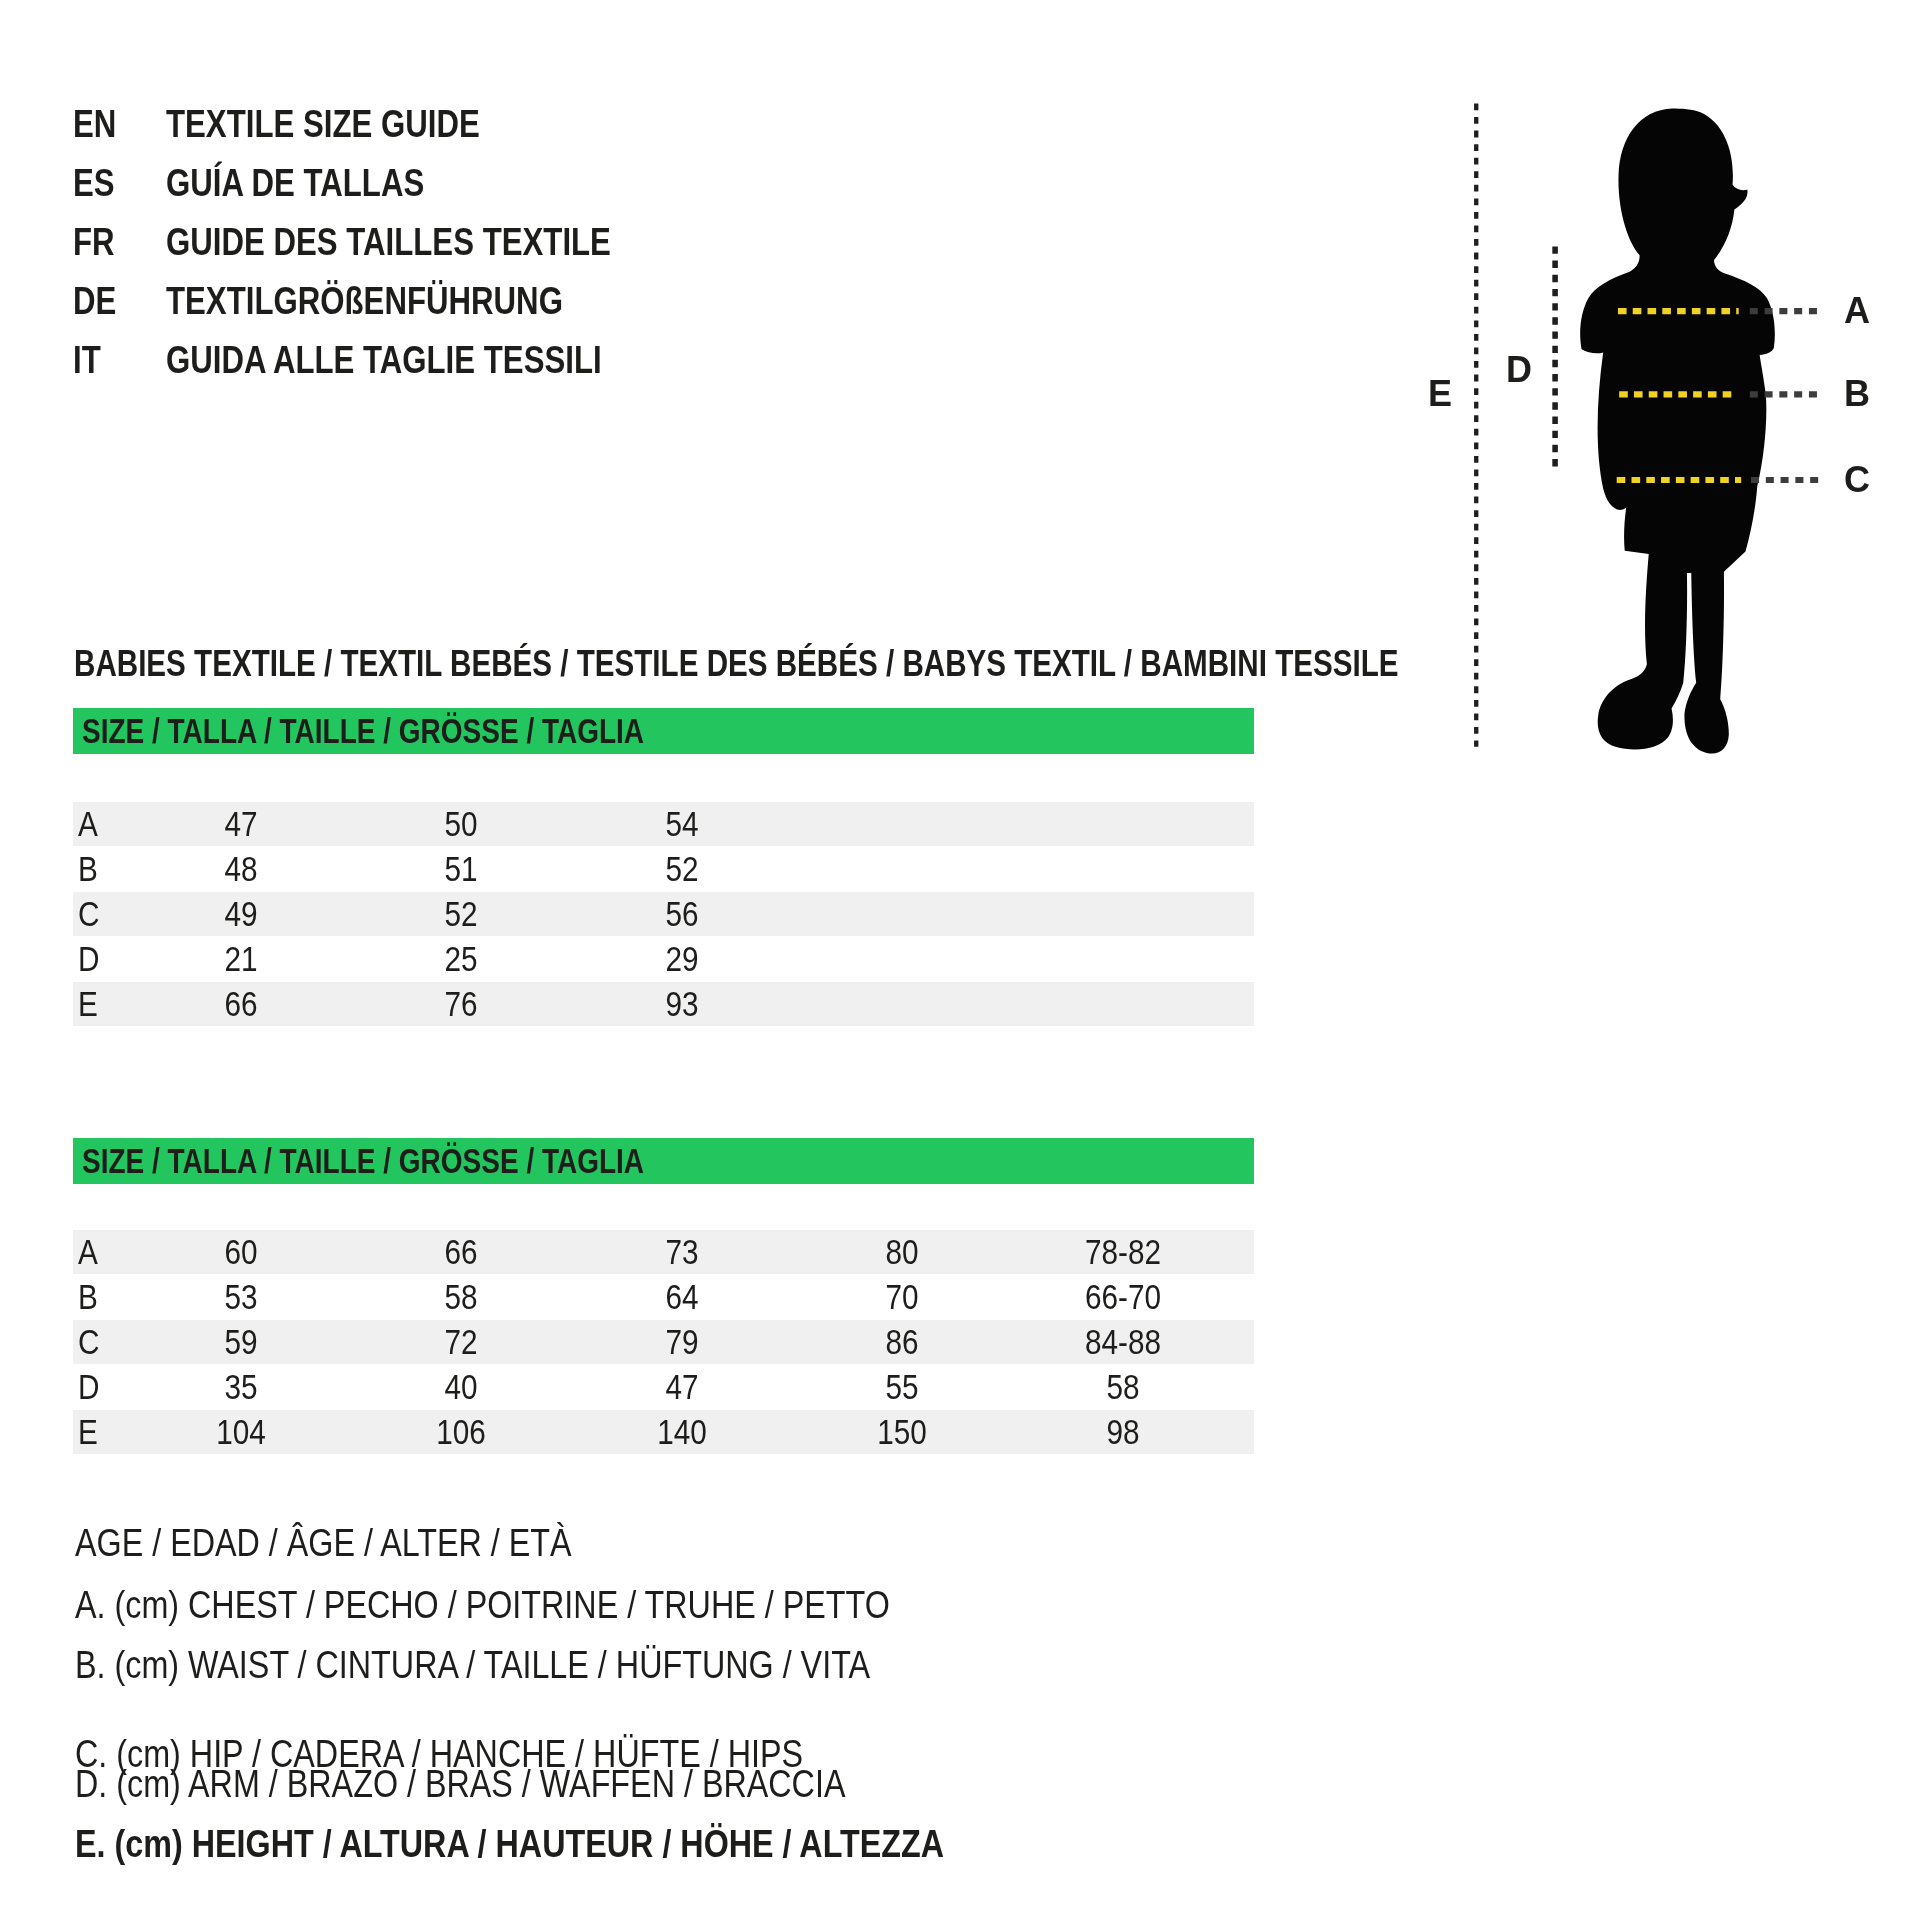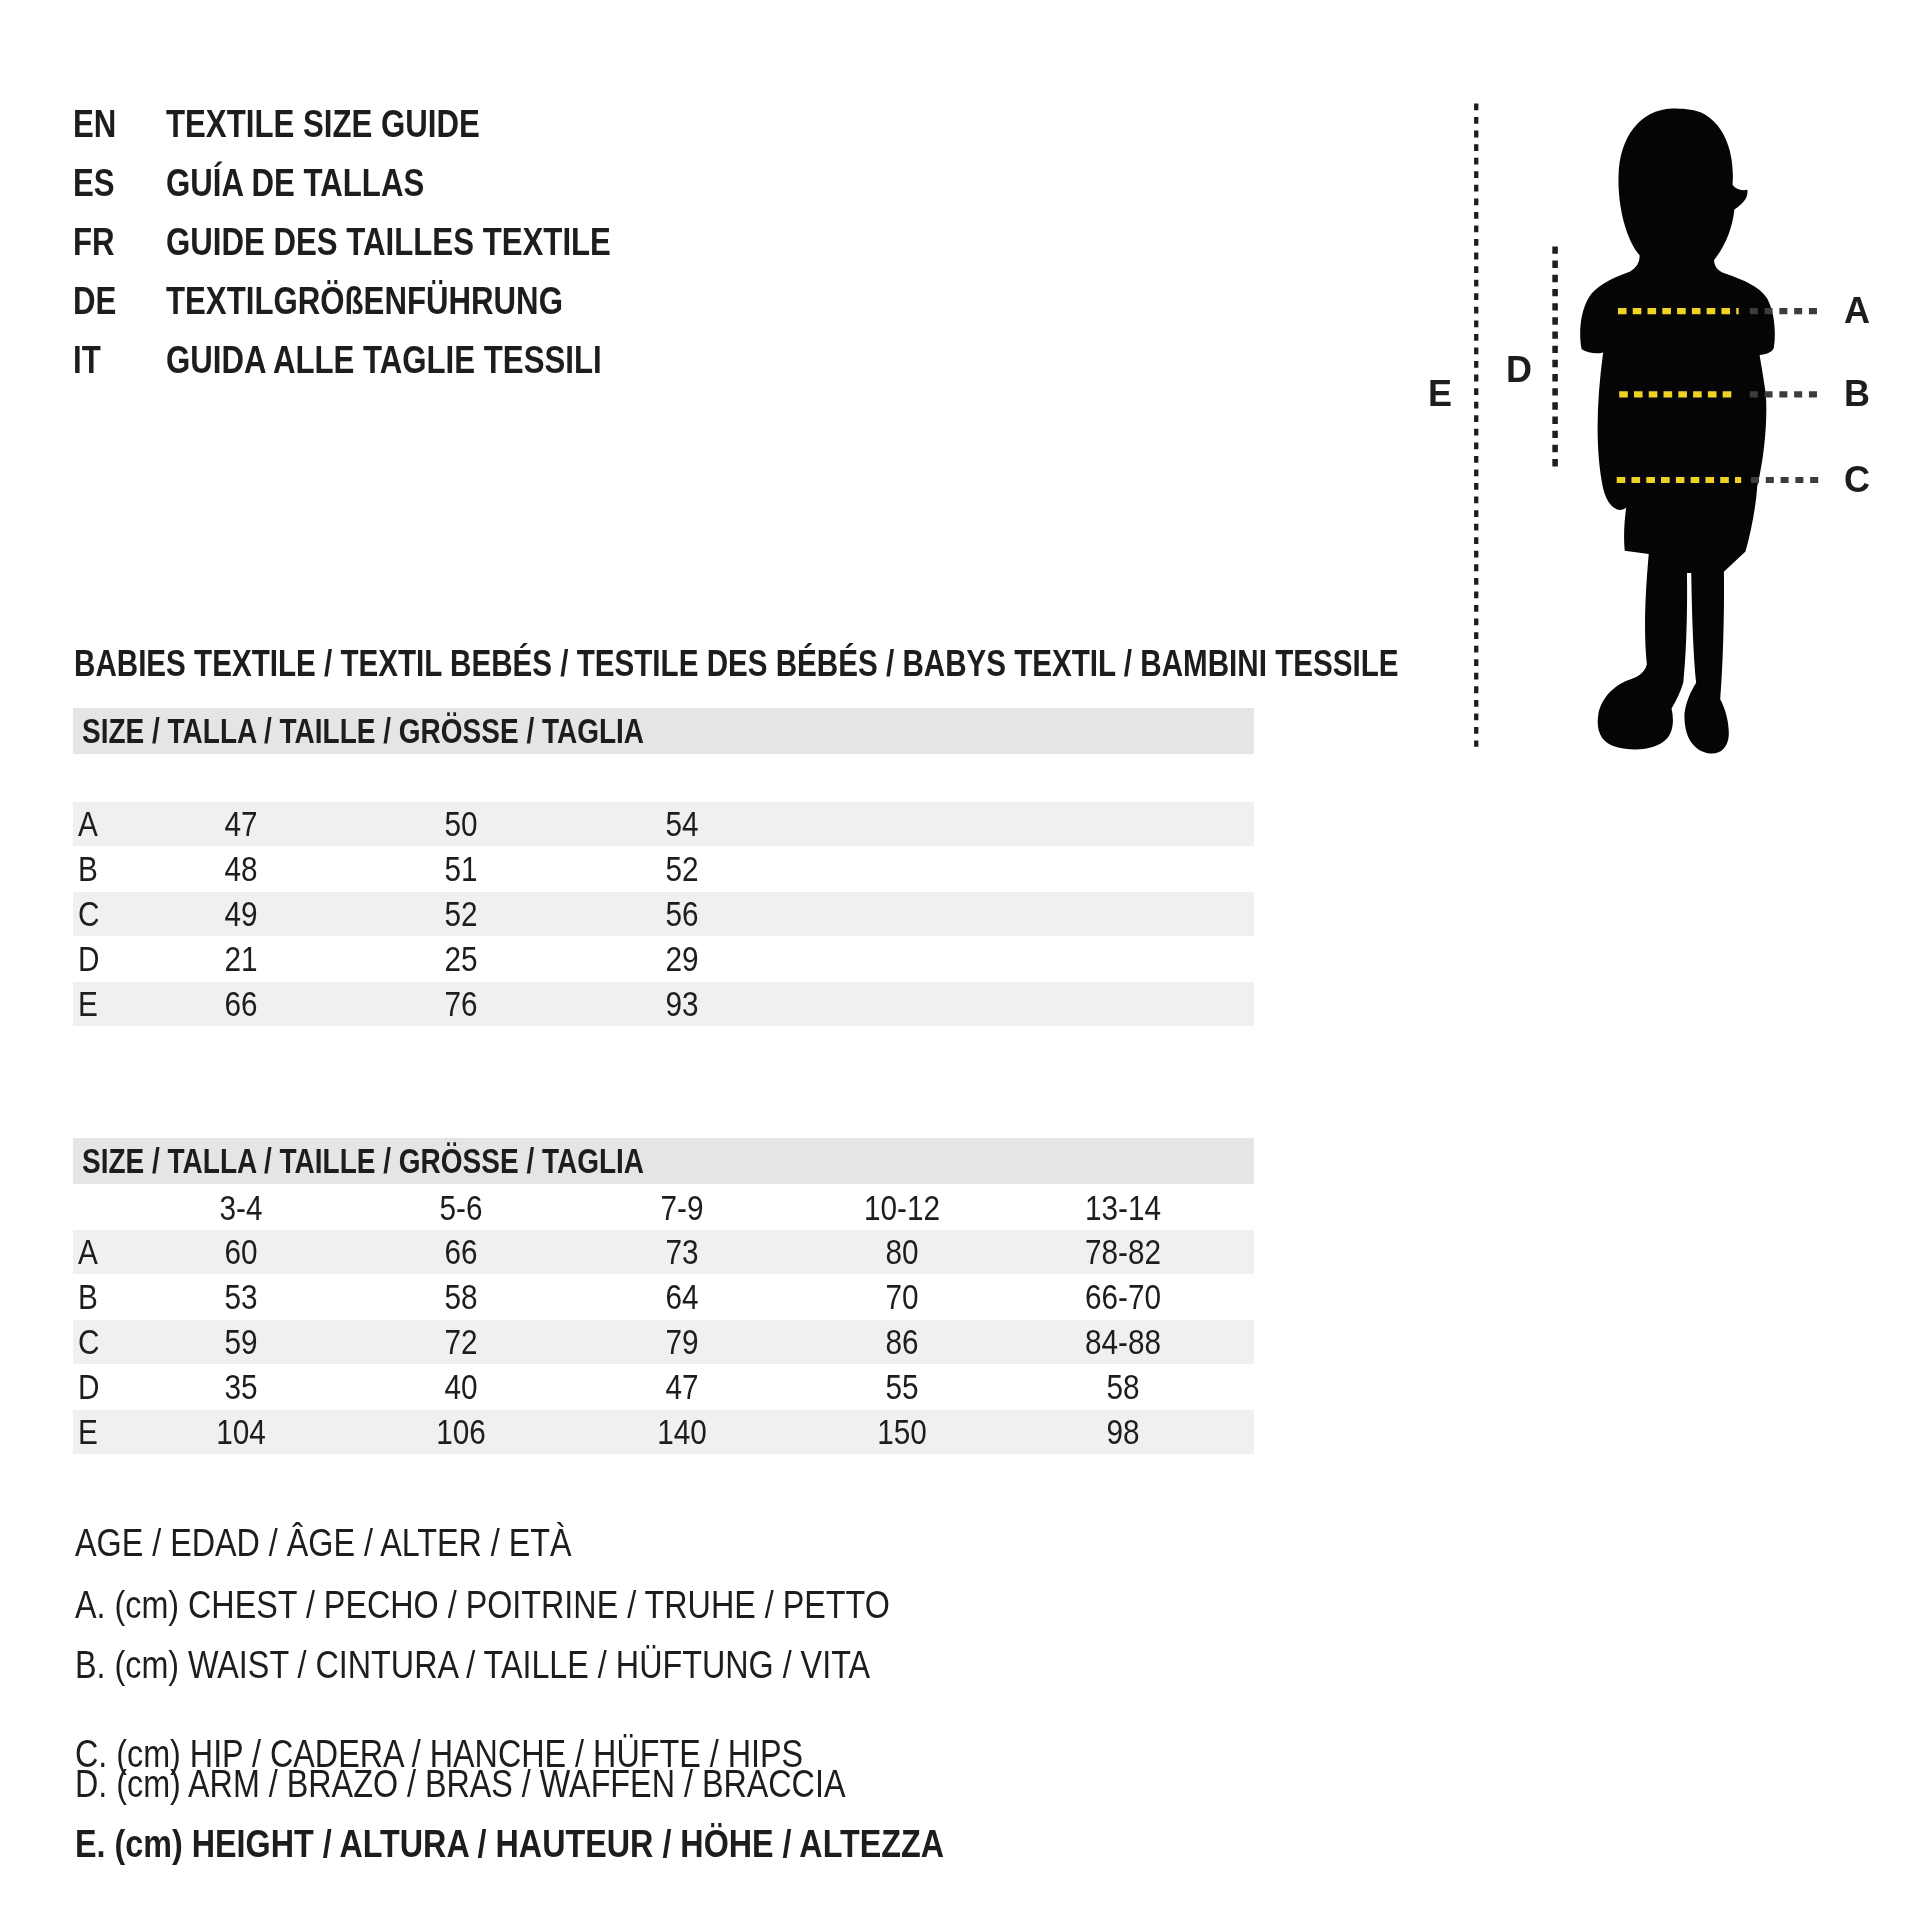--- a/index.html
+++ b/index.html
@@ -14,21 +14,21 @@
 
   
   .langrow { position:absolute; left:0; height:44px; line-height:44px; font-size:39px; font-weight:bold; }
   .langcode { position:absolute; left:73px; }
   .langtitle { position:absolute; left:166px; }
 
   
   .heading { position:absolute; left:74px; height:43px; line-height:43px; font-size:37px; font-weight:bold; }
 
   
-  .sizebar { position:absolute; left:73px; width:1181px; height:46px; background:#e5e5e5; }
+  .sizebar { position:absolute; left:73px; width:1181px; height:46px; background:#22c55e; }
   .sizebar span { position:absolute; left:8.6px; top:50%; font-size:35px; font-weight:bold;
                   transform:translateY(-50%) scaleX(0.80); transform-origin:0 50%; white-space:nowrap; }
 
   
   .trow { position:absolute; left:73px; width:1181px; height:44px; }
   .stripe { background:#f0f0f0; }
   .rowletter { position:absolute; left:5px; top:50%; font-size:35px;
                transform:translateY(-50%) scaleX(0.85); transform-origin:0 50%; }
   .cell { position:absolute; width:148px; top:50%; text-align:center; font-size:35px;
           transform:translate(0,-50%) scaleX(0.85); transform-origin:50% 50%; white-space:nowrap; }
@@ -173,27 +173,20 @@
     <span class="cell c0">66</span>
     <span class="cell c1">76</span>
     <span class="cell c2">93</span>
   </div>
 
 
   <div class="sizebar" style="top:1138px;">
     <span>SIZE / TALLA / TAILLE / GRÖSSE / TAGLIA</span>
   </div>
 
-  <div class="trow" style="top:1184px; height:47px;">
-    <span class="cell c0">3-4</span>
-    <span class="cell c1">5-6</span>
-    <span class="cell c2">7-9</span>
-    <span class="cell c3">10-12</span>
-    <span class="cell c4">13-14</span>
-  </div>
 
   <div class="trow stripe" style="top:1230px;">
     <span class="rowletter">A</span>
     <span class="cell c0">60</span>
     <span class="cell c1">66</span>
     <span class="cell c2">73</span>
     <span class="cell c3">80</span>
     <span class="cell c4">78-82</span>
   </div>
   <div class="trow" style="top:1275px;">

